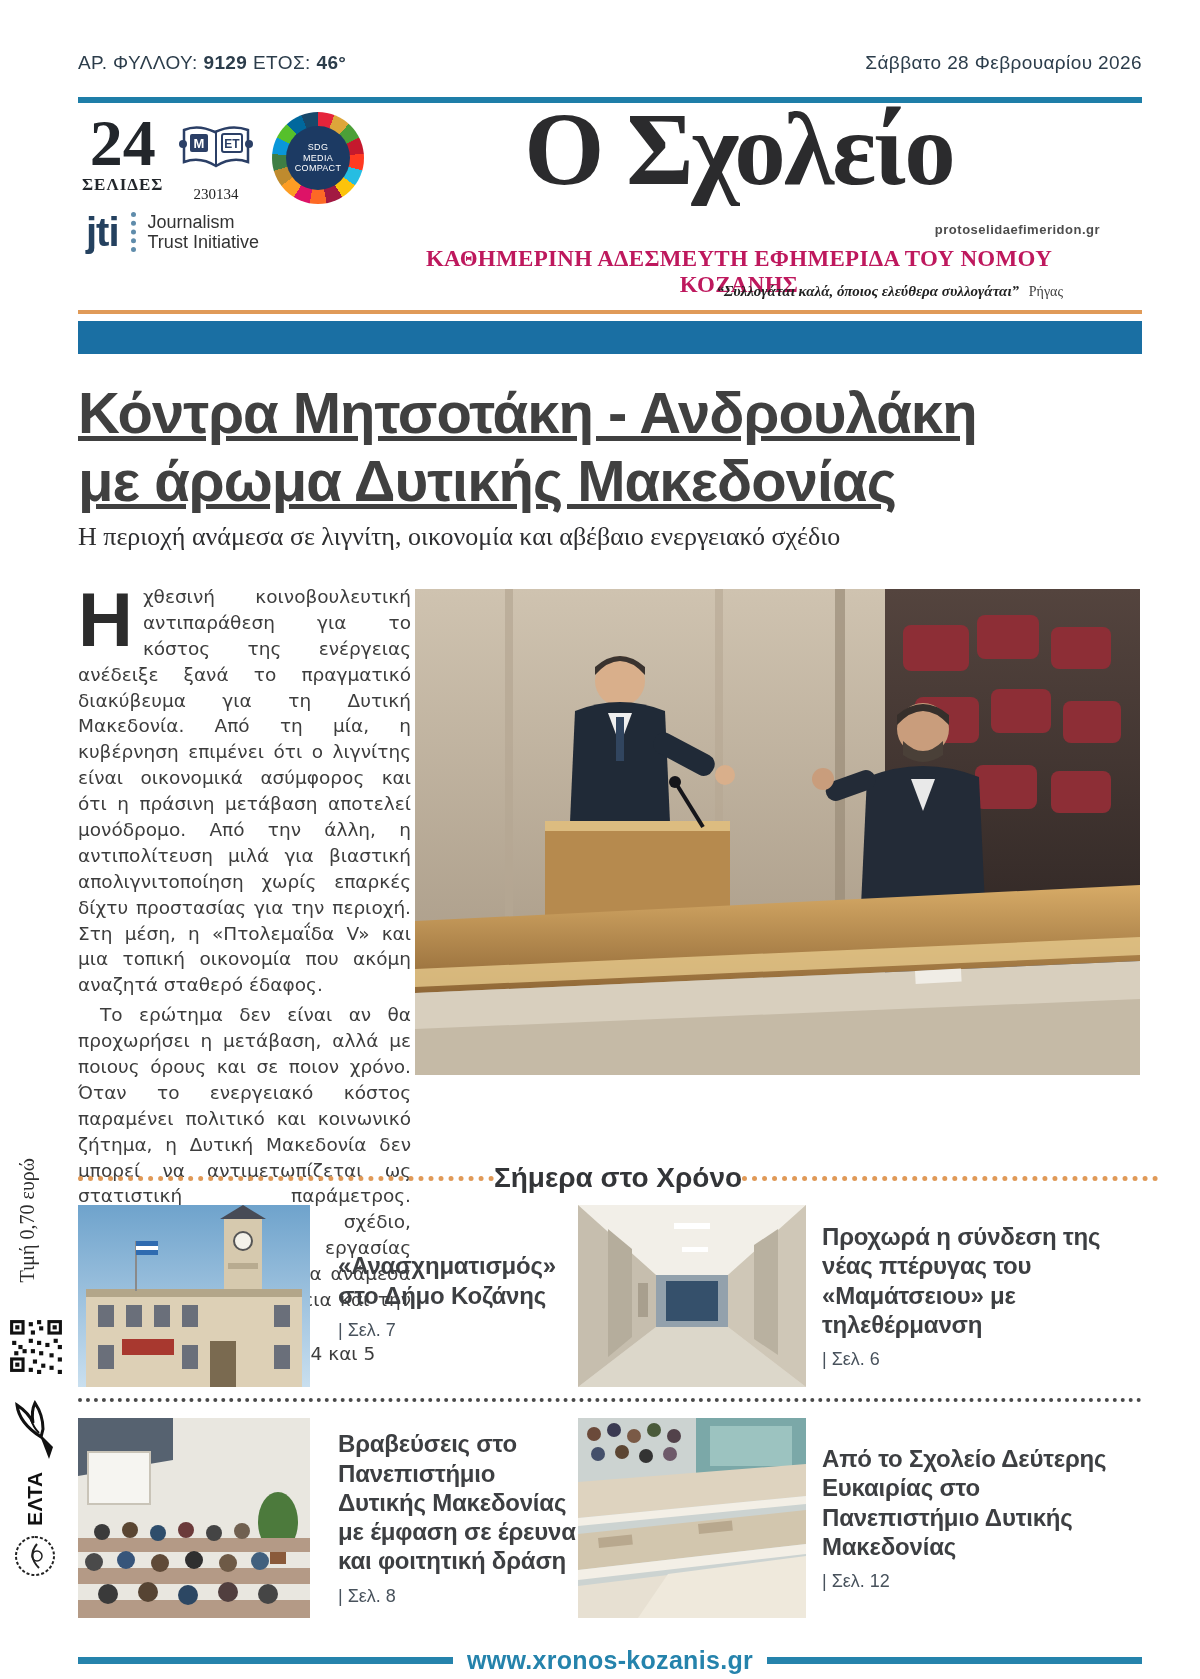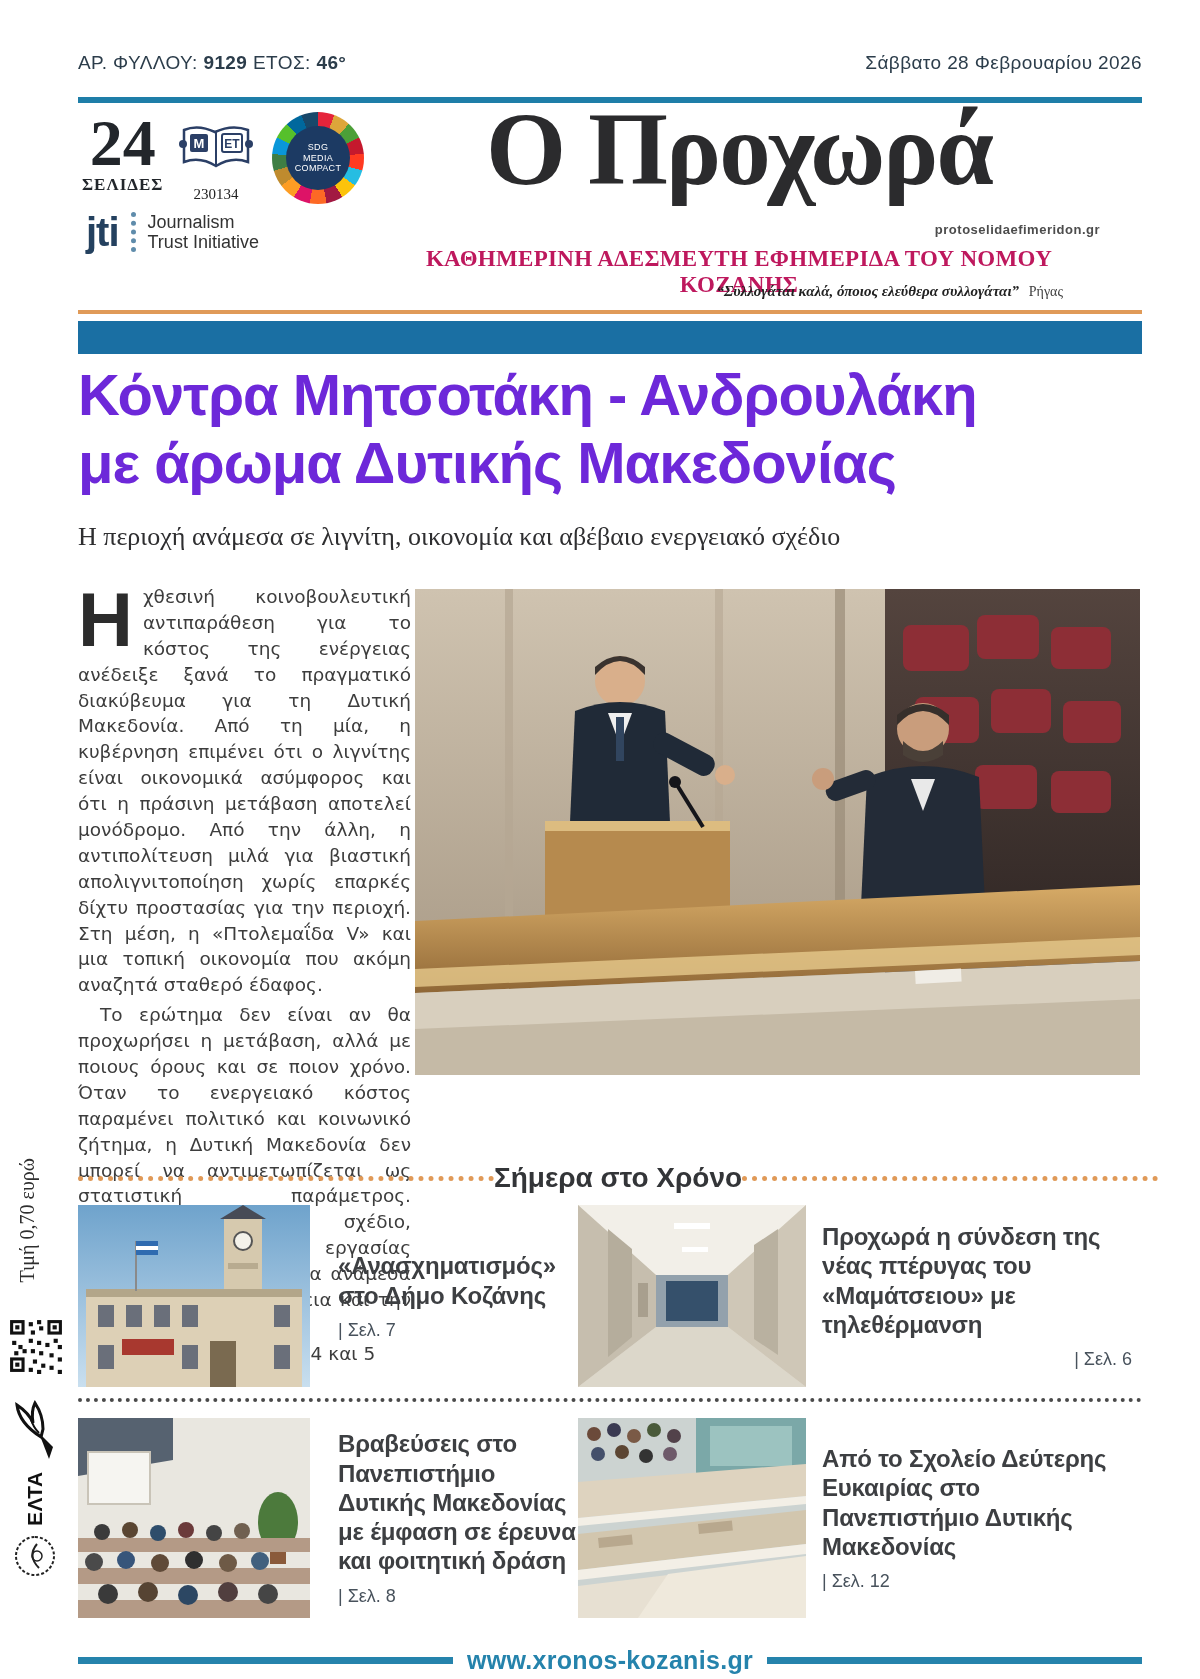--- a/index.html
+++ b/index.html
@@ -38,22 +38,22 @@
   #subtitle { left:415px; top:246px; width:648px; text-align:center;
     font-family:"Liberation Serif", serif; font-weight:bold; font-size:23px; color:#be185d; letter-spacing:.3px; }
   #motto { left:415px; top:283px; width:648px; text-align:right; font-family:"Liberation Serif", serif; font-size:15px; color:#222; }
   #motto .q { font-weight:bold; font-style:italic; }
   #motto .a { font-size:14px; color:#3f3f3f; margin-left:6px; }
 
   #rule-orange { left:78px; right:58px; top:310px; height:4px; background:#e09a58; }
   #bar-blue { left:78px; right:58px; top:321px; height:33px; background:#1a6fa3; }
 
   
-  #lead-headline { left:78px; top:361px; width:1010px; font-size:58px; font-weight:bold; color:#6d28d9;
-    line-height:1.17; letter-spacing:-1px; }
+  #lead-headline { left:78px; top:379px; width:1010px; font-size:58px; font-weight:bold; color:#404040;
+    line-height:1.17; letter-spacing:-1px;text-decoration:underline; }
   #lead-subheadline { left:78px; top:522px; width:900px; font-family:"Liberation Serif", serif; font-size:26px; color:#2e2e30; }
   #lead-body { left:78px; top:584px; width:333px; font-family:"DejaVu Sans", sans-serif; font-size:18.5px;
     line-height:1.4; color:#3d3d3d; text-align:justify; }
   #lead-body .dropcap { float:left; font-size:76px; line-height:.78; font-weight:bold; color:#2c2c2c;
     margin:6px 10px 0 0; font-family:"Liberation Sans", sans-serif; }
   #lead-body p + p { margin-top:4px; text-indent:22px; }
   #lead-body .cont { text-indent:22px; margin-top:2px; }
 
   #main-photo { left:415px; top:589px; width:725px; height:486px; overflow:hidden; background:#b9ae9d; }
 
@@ -188,21 +188,21 @@
 
 <div class="abs" id="jti-block">
   <span id="jti-abbr">jti</span>
   <span id="jti-dots"></span>
   <span id="jti-name">
     <span>Journalism</span><br>
     <span>Trust Initiative</span>
   </span>
 </div>
 
-<div class="abs" id="masthead">Ο Προχωρά</div>
+<div class="abs" id="masthead">Ο Σχολείο</div>
 <div class="abs" id="watermark">protoselidaefimeridon.gr</div>
 <div class="abs" id="subtitle">ΚΑΘΗΜΕΡΙΝΗ ΑΔΕΣΜΕΥΤΗ ΕΦΗΜΕΡΙΔΑ ΤΟΥ ΝΟΜΟΥ ΚΟΖΑΝΗΣ</div>
 <div class="abs" id="motto">
   <span class="q">“Συλλογάται καλά, όποιος ελεύθερα συλλογάται”</span>
   <span class="a">Ρήγας</span>
 </div>
 
 <div class="abs" id="rule-orange"></div>
 <div class="abs" id="bar-blue"></div>
 
@@ -340,21 +340,21 @@
     <rect x="88" y="76" width="52" height="40" fill="#35506b"></rect>
     <g fill="#fff">
         <rect x="96" y="18" width="36" height="6"></rect>
         <rect x="104" y="42" width="26" height="5"></rect>
       </g>
     <polygon points="176,40 200,24 200,150 176,134" fill="#b9b1a0"></polygon>
     <polygon points="30,24 54,44 54,132 30,152" fill="#b5ad9c"></polygon>
     <rect x="60" y="78" width="10" height="34" fill="#a89f8e"></rect>
   </svg>
 </div>
-<div class="abs teaser-text" style="left:822px; top:1205px; width:310px; height:182px;align-items:flex-end;">
+<div class="abs teaser-text" style="left:822px; top:1205px; width:310px; height:182px;">
   <div class="teaser-headline">Προχωρά η σύνδεση της νέας πτέρυγας του «Μαμάτσειου» με τηλεθέρμανση</div>
   <div class="teaser-page">| Σελ. 6</div>
 </div>
 
 <div class="abs" id="row-divider"></div>
 
 <div class="abs teaser-photo" style="left:78px; top:1418px; width:232px; height:200px;">
   <svg width="232" height="200" viewBox="0 0 232 200">
     <rect width="232" height="200" fill="#e9e7e0"></rect>
     <polygon points="0,0 95,0 95,42 0,58" fill="#566270"></polygon>

